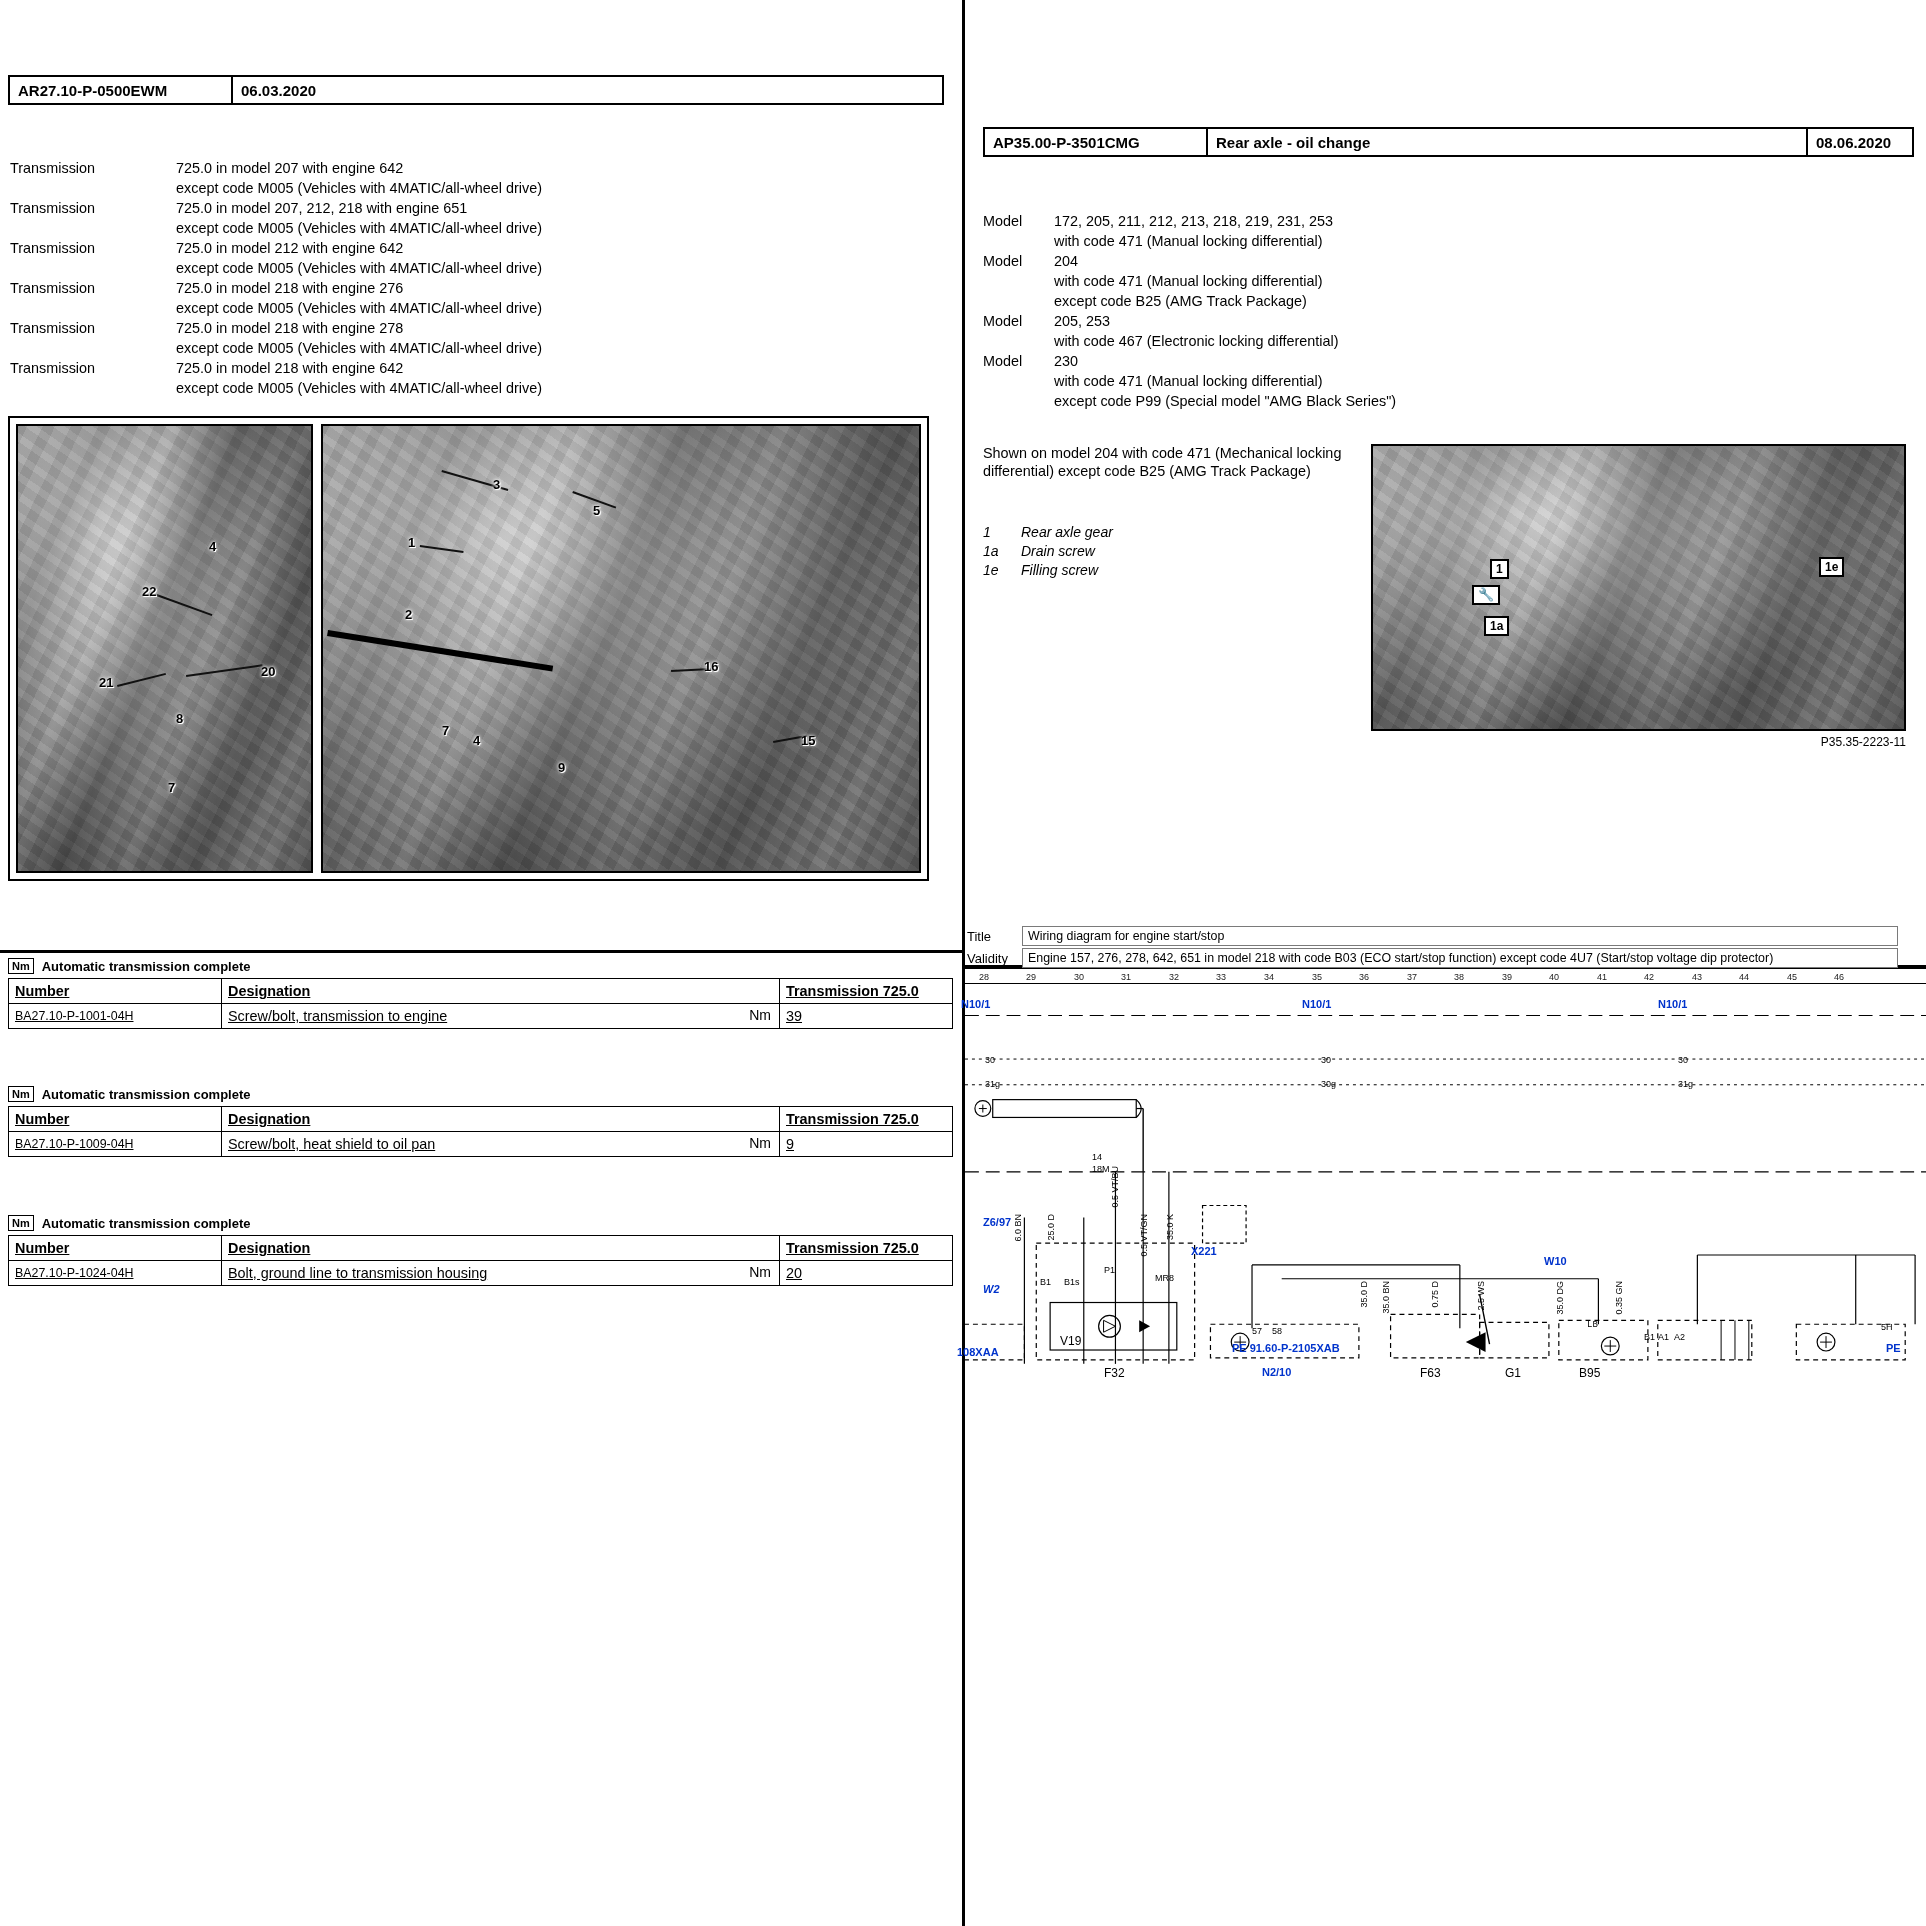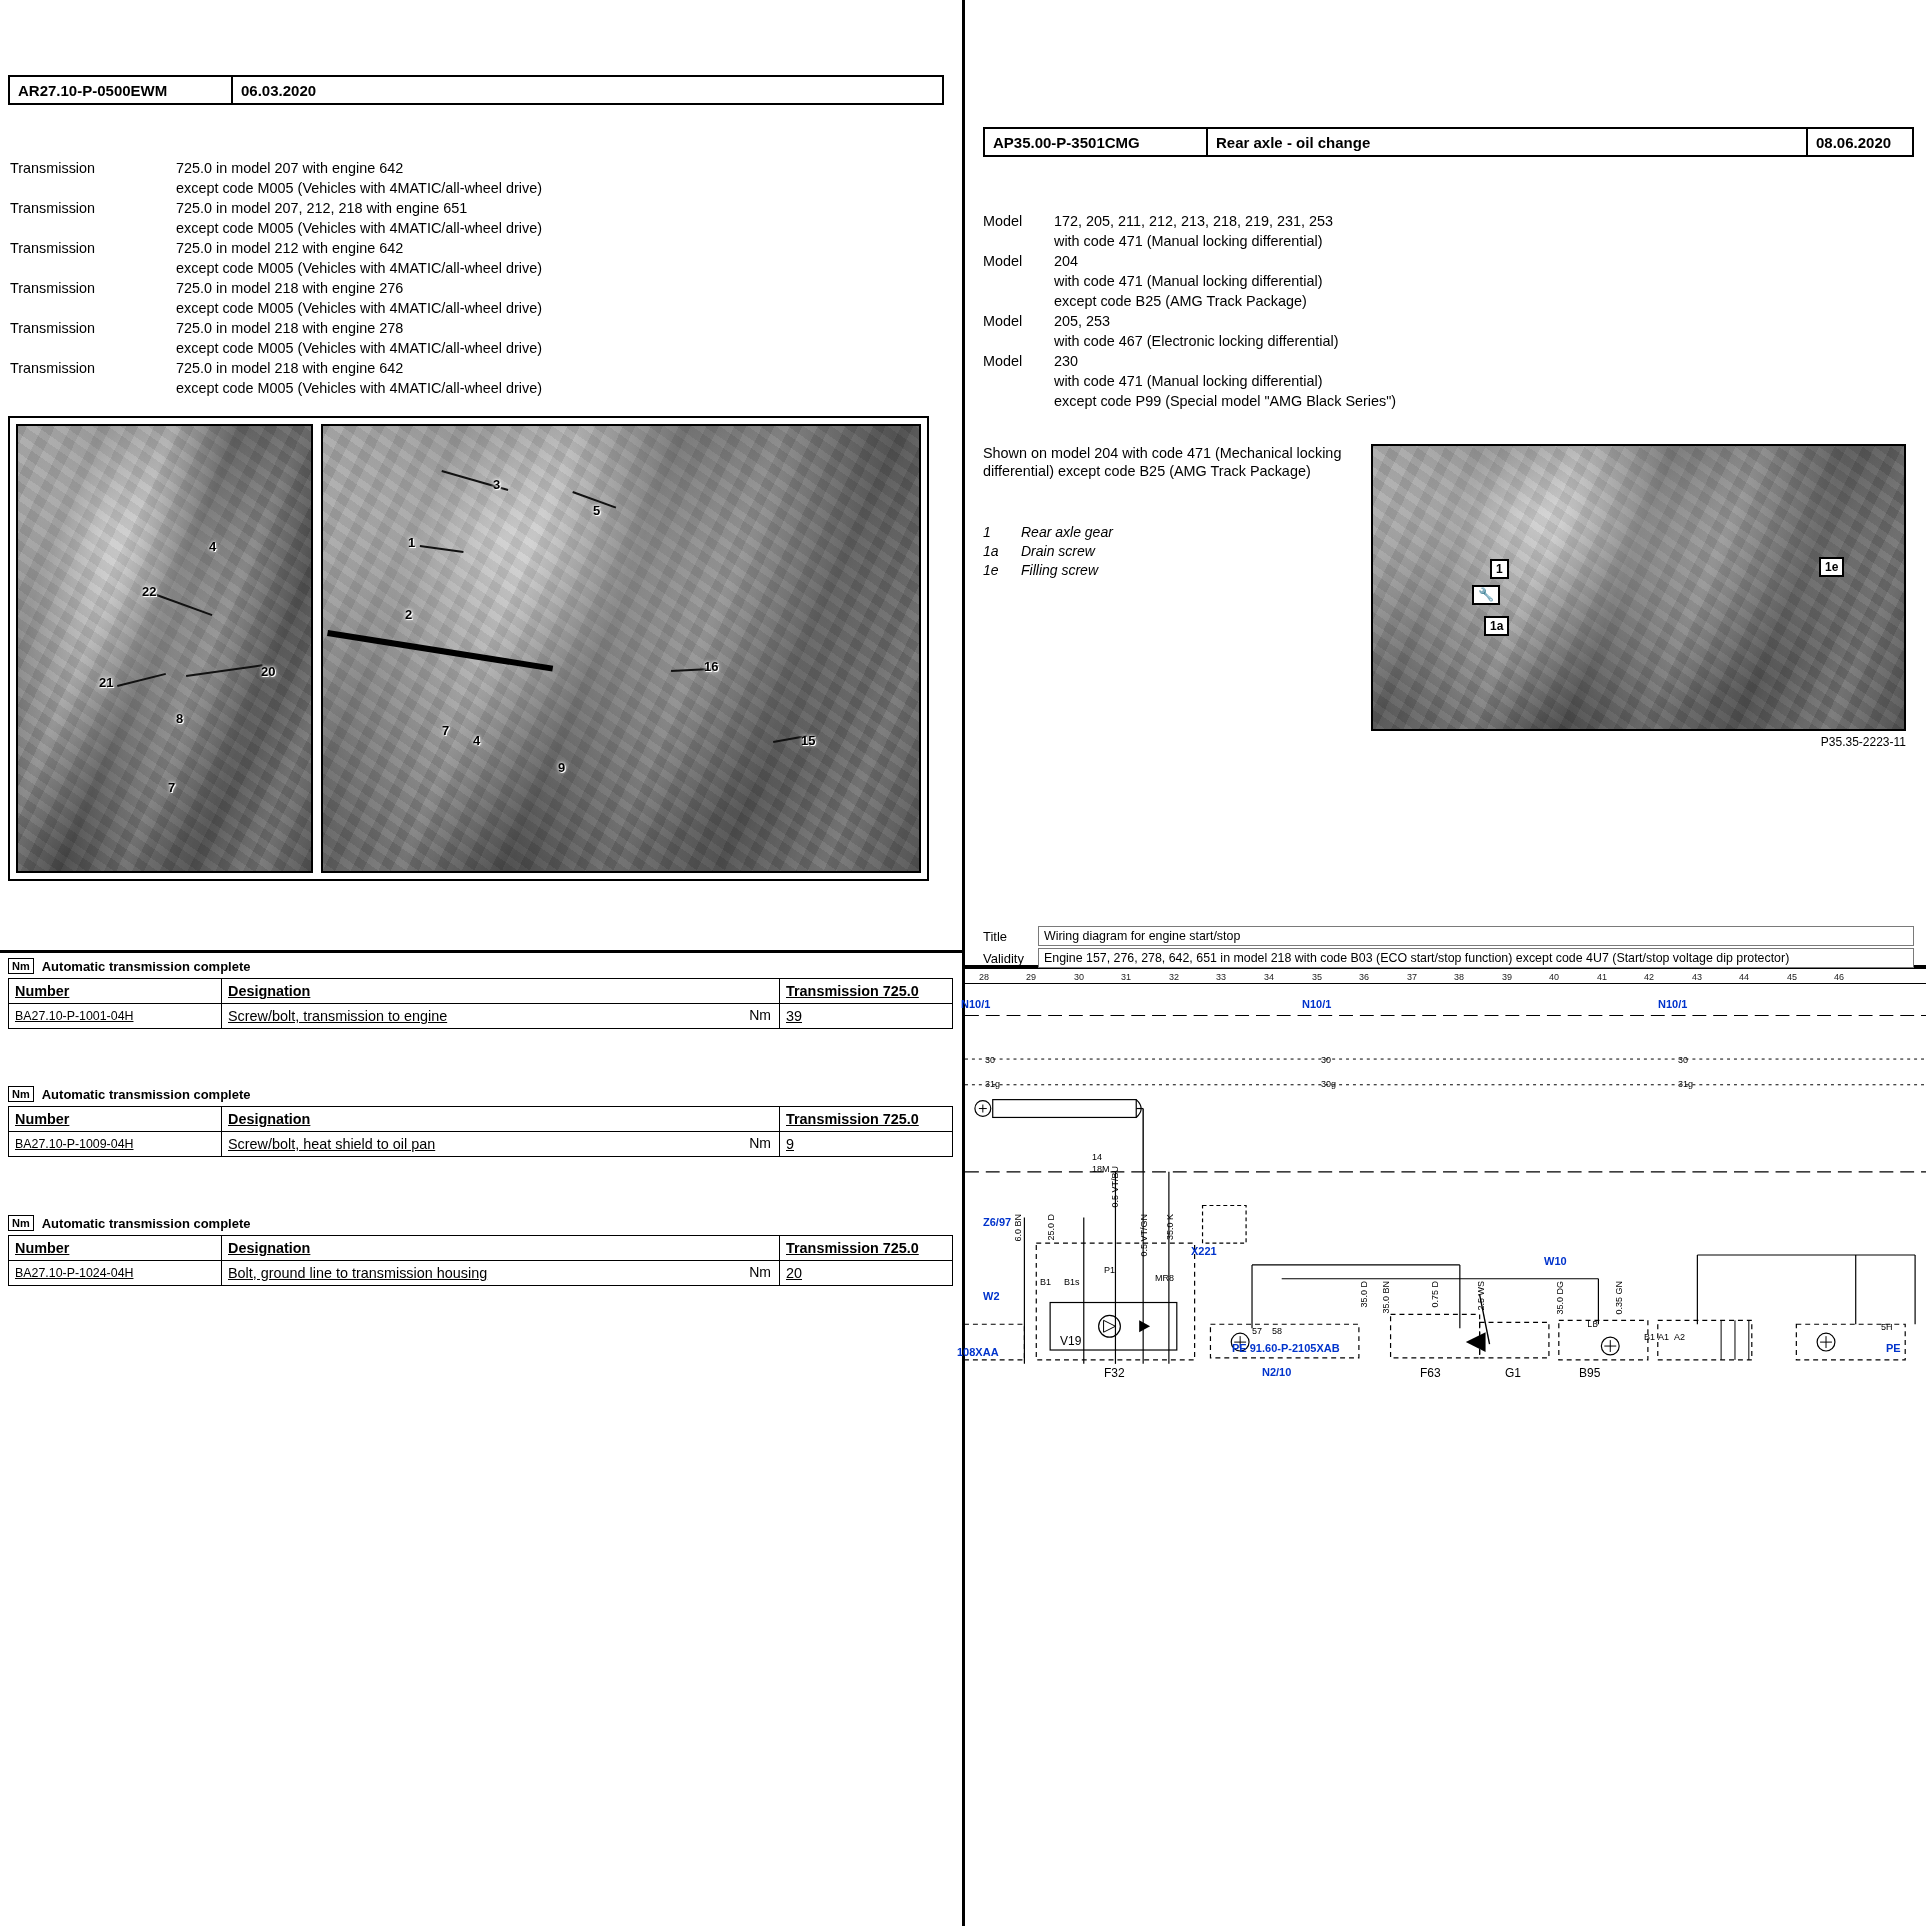--- a/index.html
+++ b/index.html
@@ -353,21 +353,21 @@
             </td>
             <td class="c3">20</td>
           </tr>
         </tbody>
       </table>
     </div>
   </div>
 
   <div class="quad q-br">
 
-    <div class="wd-meta" style="position:absolute; left:18px; top:-42px; width:931px;">
+    <div class="wd-meta" style="position:absolute; left:2px; top:-42px; width:931px;">
       <div class="mrow">
         <div class="mlab">Title</div>
         <div class="mval">Wiring diagram for engine start/stop</div>
       </div>
       <div class="mrow">
         <div class="mlab">Validity</div>
         <div class="mval">Engine 157, 276, 278, 642, 651 in model 218 with code B03 (ECO start/stop function) except code 4U7 (Start/stop voltage dip protector)</div>
       </div>
     </div>
 
@@ -460,21 +460,21 @@
       <span class="wd-txt b" style="left:693px; top:30px;">N10/1</span>
 
       <span class="wd-txt" style="left:20px;  top:87px;">30</span>
       <span class="wd-txt" style="left:356px; top:87px;">30</span>
       <span class="wd-txt" style="left:713px; top:87px;">30</span>
       <span class="wd-txt" style="left:20px;  top:111px;">31g</span>
       <span class="wd-txt" style="left:356px; top:111px;">30g</span>
       <span class="wd-txt" style="left:713px; top:111px;">31g</span>
 
       <span class="wd-txt b" style="left:18px;  top:248px;">Z6/97</span>
-      <span class="wd-txt b" style="left:18px;  top:322px;">W2</span>
+      <span class="wd-txt b" style="left:18px;  top:315px;font-style:italic;">W2</span>
       <span class="wd-txt b" style="left:226px; top:277px;">X221</span>
       <span class="wd-txt b" style="left:579px; top:287px;">W10</span>
 
       <span class="wd-txt" style="left:95px;  top:366px; font-size:12px;">V19</span>
       <span class="wd-txt" style="left:139px; top:398px; font-size:12px;">F32</span>
       <span class="wd-txt b" style="left:297px; top:398px;">N2/10</span>
       <span class="wd-txt" style="left:455px; top:398px; font-size:12px;">F63</span>
       <span class="wd-txt" style="left:540px; top:398px; font-size:12px;">G1</span>
       <span class="wd-txt" style="left:614px; top:398px; font-size:12px;">B95</span>
       <span class="wd-txt" style="left:622px; top:352px;font-family:Liberation Mono, monospace;">LB</span>

